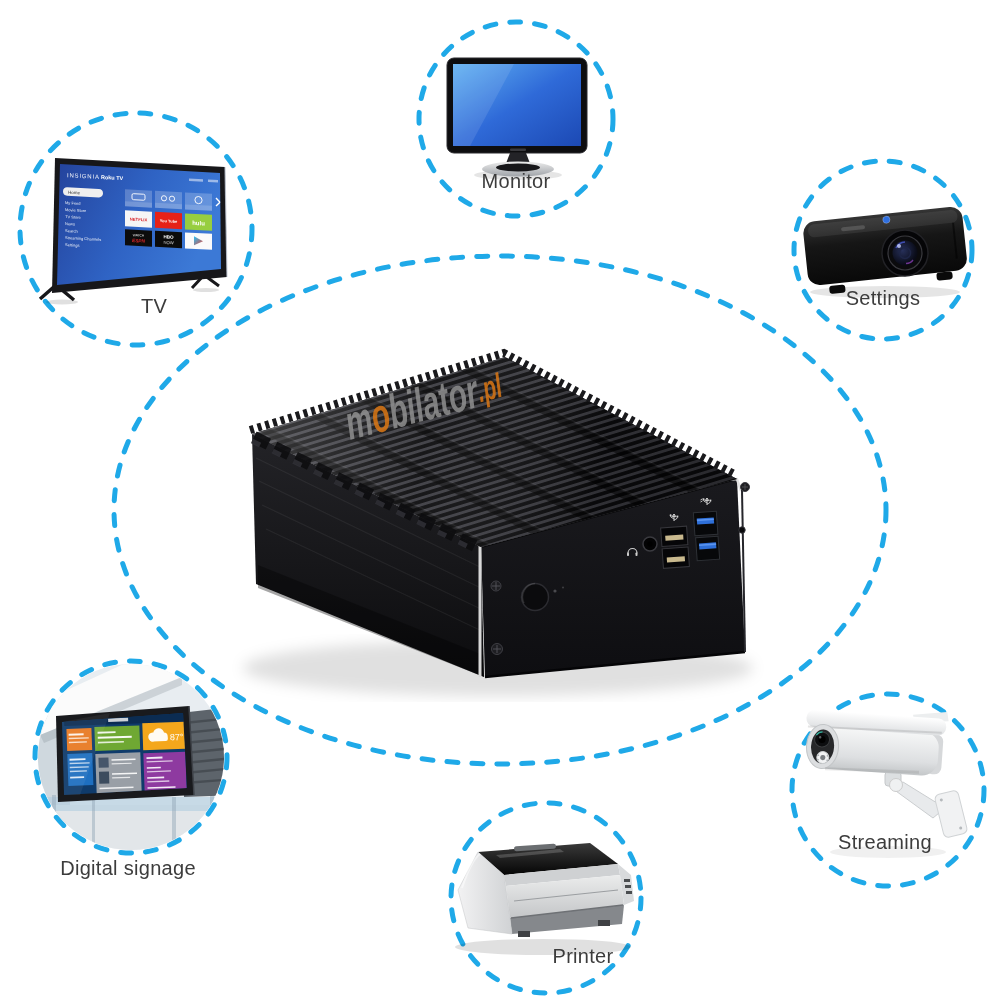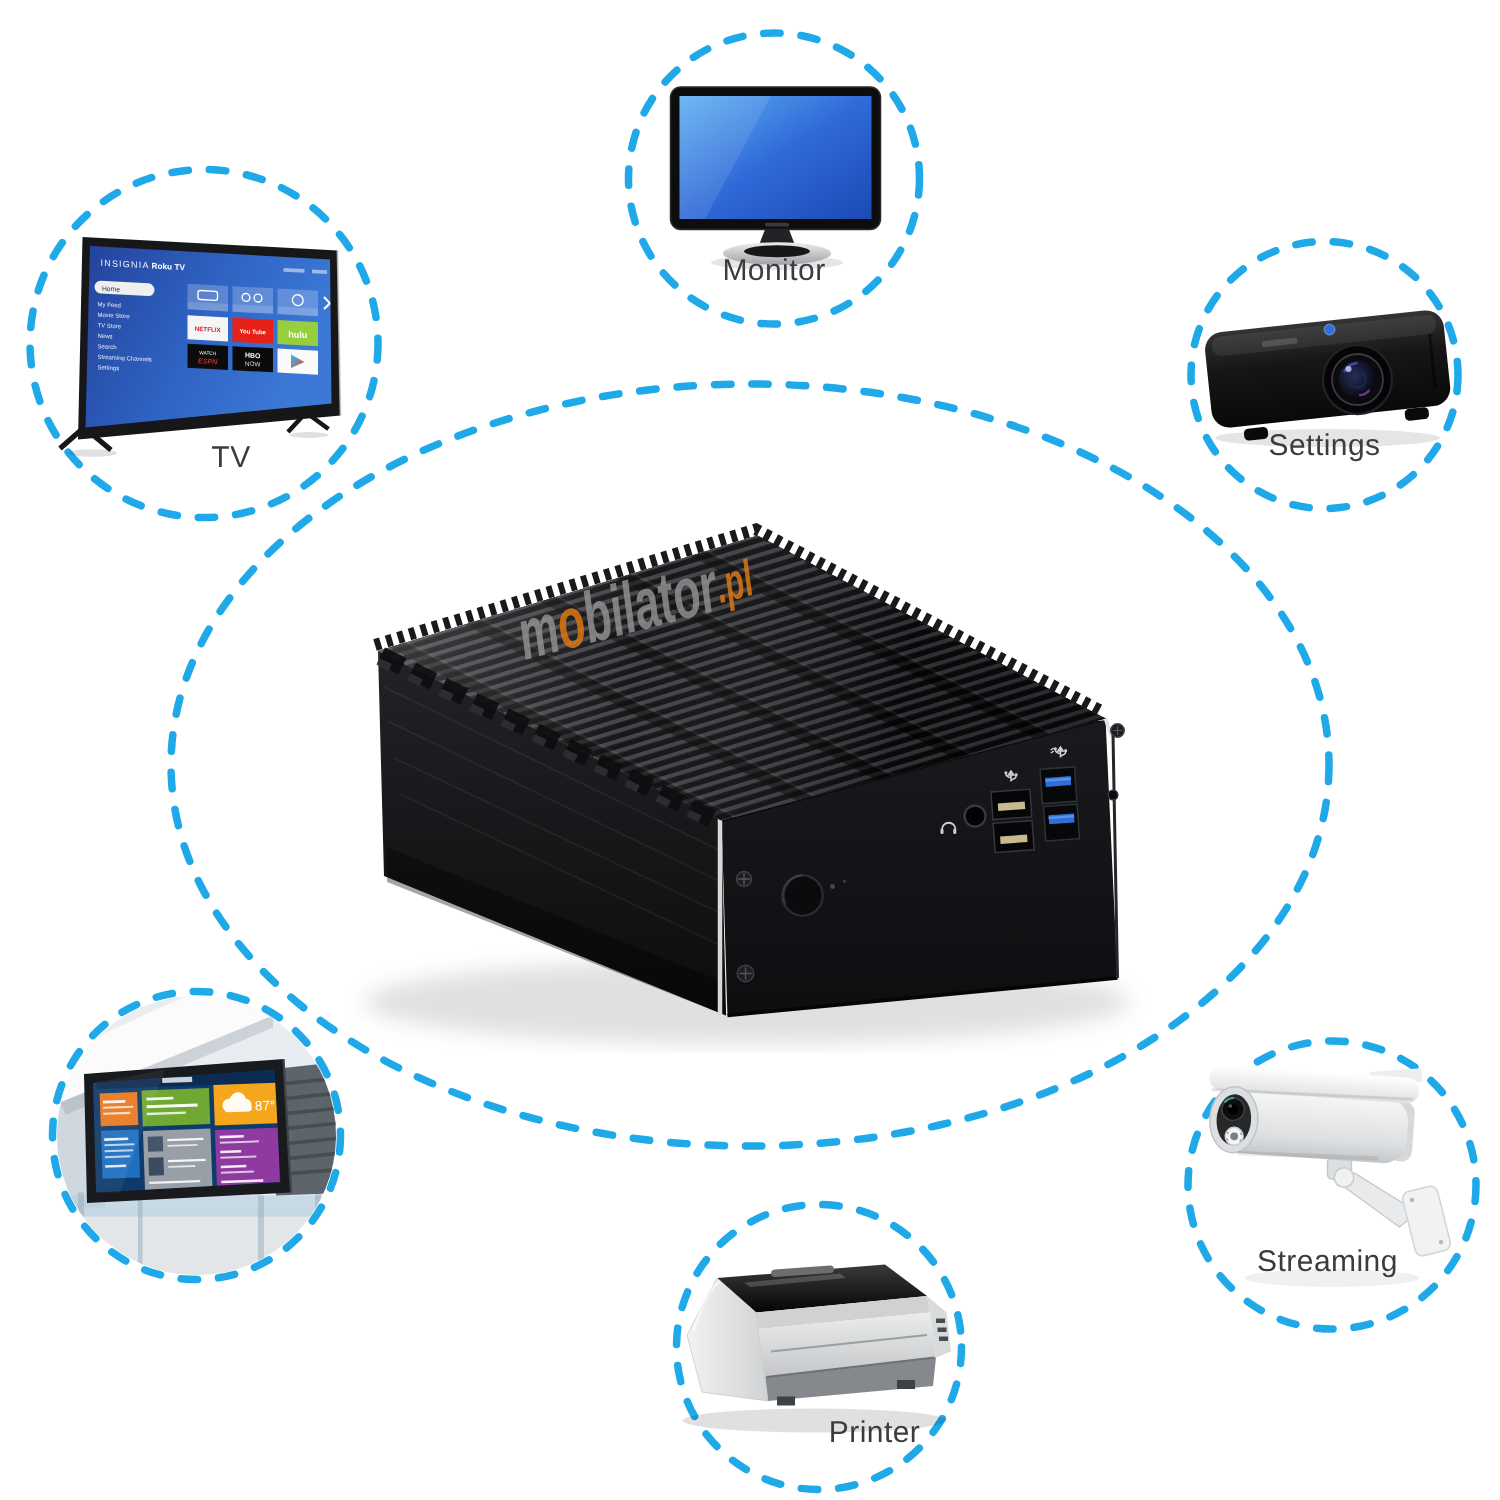--- a/index.html
+++ b/index.html
@@ -444,16 +444,17 @@
         <circle cx="26.5" cy="71.5" r="0.8" fill="#a6abaf"></circle>
           <circle cx="35.5" cy="71.5" r="0.8" fill="#a6abaf"></circle>
         <path d="M34,80 L128,77" stroke="rgba(0,0,0,0.08)" stroke-width="3"></path>
       </g>
     </svg>
   </div>
 
   <div class="label" style="left:516px;top:181px;">Monitor</div>
   <div class="label" style="left:883px;top:298px;">Settings</div>
   <div class="label" style="left:154px;top:306px;">TV</div>
+  <div class="label" style="left:128px;top:868px;">Digital signage</div>
   <div class="label" style="left:583px;top:956px;">Printer</div>
   <div class="label" style="left:885px;top:842px;">Streaming</div>
 
 </div>
 
 </body></html>

